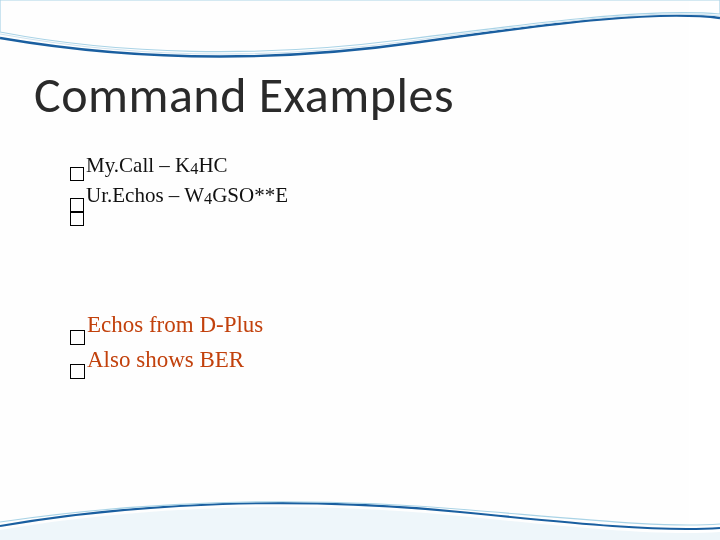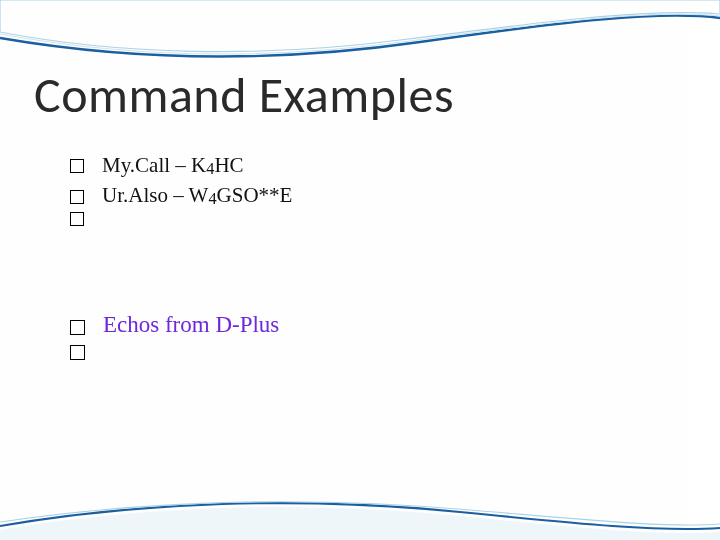--- a/index.html
+++ b/index.html
@@ -46,27 +46,26 @@
     left: 70px;
     font-size: 21px;
     color: #111;
     line-height: 1.45;
   }
   .block2 {
     position: absolute;
     top: 308px;
     left: 70px;
     font-size: 23px;
-    color: #6d28d9;
+    color: #c2410c;
     line-height: 1.5;
   }
   .bullet-line {
     display: flex;
-    align-items: center;
-    gap: 16px;
+    align-items: flex-end;
   }
   .bullet-box {
     display: inline-block;
     width: 14px;
     height: 14px;
     border: 1.6px solid #000;
     margin-right: 2px;
     position: relative;
     top: 1px;
     box-sizing: border-box;
@@ -109,35 +108,36 @@
   <div class="block1">
     <div class="bullet-line">
       <span class="bullet-box"></span>
       <span>
         <span>My.Call – K</span><span class="sub">4</span><span>HC</span>
       </span>
     </div>
     <div class="bullet-line">
       <span class="bullet-box"></span>
       <span>
-        <span>Ur.Also – W</span><span class="sub">4</span><span>GSO**E</span>
+        <span>Ur.Echos – W</span><span class="sub">4</span><span>GSO**E</span>
       </span>
     </div>
     <div class="bullet-line">
       <span class="bullet-box"></span>
     </div>
   </div>
 
   <div class="block2">
     <div class="bullet-line">
       <span class="bullet-box"></span>
       <span>Echos from D-Plus</span>
     </div>
     <div class="bullet-line">
       <span class="bullet-box"></span>
+      <span>Also shows BER</span>
     </div>
   </div>
 
   <div class="wave-bottom">
     <svg width="720" height="54" viewBox="0 0 720 54">
       <path d="M0,44 C140,20 300,14 460,30 C580,42 660,50 720,46 L720,54 L0,54 Z" fill="#eef6fa"></path>
       <path d="M0,40 C140,16 300,10 460,26 C580,38 660,46 720,42" fill="none" stroke="#1a5fa0" stroke-width="2.2"></path>
       <path d="M0,36 C150,14 310,10 470,24 C590,34 665,42 720,38" fill="none" stroke="#a9d3e6" stroke-width="1.1"></path>
     </svg>
   </div>

